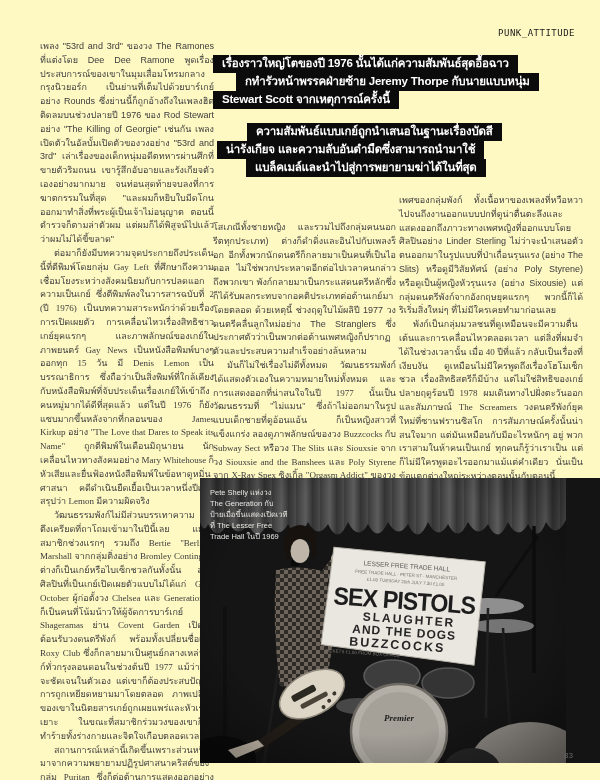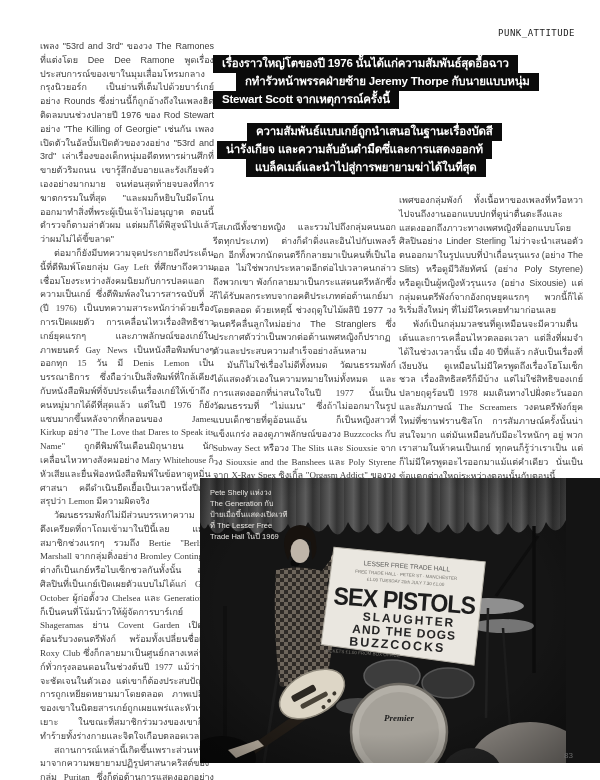--- a/index.html
+++ b/index.html
@@ -1,16 +1,16 @@
 <!DOCTYPE html>
 <html><head>
 <meta charset="utf-8">
 <style>
   html,body{margin:0;padding:0;background:#e8e8e8;}
-  .page{position:relative;width:600px;height:780px;background:#ffffff;overflow:hidden;
+  .page{position:relative;width:600px;height:780px;background:#fef9c3;overflow:hidden;
         font-family:"Liberation Sans","DejaVu Sans",sans-serif;color:#3a3a3a;}
   .masthead{position:absolute;top:28px;right:25px;font-family:"DejaVu Sans Mono",monospace;
         font-size:9px;letter-spacing:.5px;color:#1c1c1c;}
   .bodycol{position:absolute;font-size:9px;line-height:13.8px;text-align:justify;color:#3c3c3c;}
   .bodycol p{margin:0;}
   .bodycol p.ind{text-indent:14px;font-family:Liberation Serif, serif;}
   .col-left{left:40px;top:40px;width:174px;height:712px;}
   .col-mid{left:213px;top:194px;width:183px;height:282px;margin-top:27px;}
   .col-right{left:399px;top:194px;width:184px;height:282px;}
   .headline{position:absolute;left:0;top:0;width:600px;}
@@ -34,21 +34,21 @@
     <p class="ind">ต่อมาก็ยังมีบทความจุดประกายถึงประเด็นนี้ที่ตีพิมพ์โดยกลุ่ม Gay Left ที่ศึกษาถึงความเชื่อมโยงระหว่างสังคมนิยมกับการปลดแอกความเป็นเกย์ ซึ่งตีพิมพ์ลงในวารสารฉบับที่ 2 (ปี 1976) เป็นบทความสาระหนักว่าด้วยเรื่องการเปิดเผยตัว การเคลื่อนไหวเรื่องสิทธิชาวเกย์ยุคแรกๆ และภาพลักษณ์ของเกย์ในภาพยนตร์ Gay News เป็นหนังสือพิมพ์บางๆ ออกทุก 15 วัน มี Denis Lemon เป็นบรรณาธิการ ซึ่งถือว่าเป็นสิ่งพิมพ์ที่ใกล้เคียงกับหนังสือพิมพ์ที่จับประเด็นเรื่องเกย์ให้เข้าถึงคนหมู่มากได้ดีที่สุดแล้ว แต่ในปี 1976 ก็ยังแซบมากขึ้นหลังจากที่กลอนของ James Kirkup อย่าง "The Love that Dares to Speak its Name" ถูกตีพิมพ์ในเดือนมิถุนายน นักเคลื่อนไหวทางสังคมอย่าง Mary Whitehouse ก็หัวเสียและยื่นฟ้องหนังสือพิมพ์ในข้อหาดูหมิ่นศาสนา คดีดำเนินยืดเยื้อเป็นเวลาหนึ่งปีและสรุปว่า Lemon มีความผิดจริง</p>
     <p class="ind">วัฒนธรรมพังก์ไม่มีส่วนบรรเทาความตึงเครียดที่ถาโถมเข้ามาในปีนี้เลย แม้ว่าสมาชิกช่วงแรกๆ รวมถึง Bertie "Berline" Marshall จากกลุ่มติ่งอย่าง Bromley Contingent ต่างก็เป็นเกย์หรือไบเซ็กชวลกันทั้งนั้น ส่วนศิลปินที่เป็นเกย์เปิดเผยตัวแบบไม่ได้แก่ Gene October ผู้ก่อตั้งวง Chelsea และ Generation X ก็เป็นคนที่โน้มน้าวให้ผู้จัดการบาร์เกย์ Shageramas ย่าน Covent Garden เปิดผับต้อนรับวงดนตรีพังก์ พร้อมทั้งเปลี่ยนชื่อเป็น Roxy Club ซึ่งก็กลายมาเป็นศูนย์กลางเหล่าพังก์ทั่วกรุงลอนดอนในช่วงต้นปี 1977 แม้ว่าเขาจะชัดเจนในตัวเอง แต่เขาก็ต้องประสบปัญหาการถูกเหยียดหยามมาโดยตลอด ภาพเปลือยของเขาในนิตยสารเกย์ถูกเผยแพร่และหัวเราะเยาะ ในขณะที่สมาชิกร่วมวงของเขาก็ถูกทำร้ายทั้งร่างกายและจิตใจเกือบตลอดเวลา</p>
     <p class="ind">สถานการณ์เหล่านี้เกิดขึ้นเพราะส่วนหนึ่งมาจากความพยายามปฏิรูปศาสนาคริสต์ของกลุ่ม Puritan ซึ่งก็ต่อต้านการแสดงออกอย่างเกินงามของพวก Glam แต่ส่วนใหญ่น่าจะมาจากสภาวะที่กลุ่มคนชายขอบหลายประเภท (ทั้งเกย์ เลสเบี้ยน</p>
   </div>
 
   <div class="headline">
     <span class="hbar" style="left:213px;top:55px">เรื่องราวใหญ่โตของปี 1976 นั้นได้แก่ความสัมพันธ์สุดอื้อฉาว</span>
     <span class="hbar" style="left:236px;top:73px">กทำรัวหน้าพรรคฝ่ายซ้าย Jeremy Thorpe กับนายแบบหนุ่ม</span>
     <span class="hbar" style="left:213px;top:91px">Stewart Scott จากเหตุการณ์ครั้งนี้</span>
     <span class="hbar" style="left:247px;top:123px">ความสัมพันธ์แบบเกย์ถูกนำเสนอในฐานะเรื่องบัดสี</span>
-    <span class="hbar" style="left:217px;top:141px">น่ารังเกียจ และความลับอันดำมืดซึ่และการแสดงออกท้</span>
+    <span class="hbar" style="left:217px;top:141px">น่ารังเกียจ และความลับอันดำมืดซึ่งสามารถนำมาใช้</span>
     <span class="hbar" style="left:246px;top:159px">แบล็คเมล์และนำไปสู่การพยายามฆ่าได้ในที่สุด</span>
   </div>
 
   <div class="bodycol col-mid">
     <p>โสเภณีทั้งชายหญิง และรวมไปถึงกลุ่มคนนอกรีตทุกประเภท) ต่างก็ดำดิ่งและอินไปกับเพลงร็อก อีกทั้งพวกนักดนตรีก็กลายมาเป็นคนที่เป็นไอดอล ไม่ใช่พวกประหลาดอีกต่อไปเวลาคนกล่าวถึงพวกเขา พังก์กลายมาเป็นกระแสดนตรีหลักซึ่งก็ได้รับผลกระทบจากอคติประเภทต่อต้านเกย์มาโดยตลอด ด้วยเหตุนี้ ช่วงฤดูใบไม้ผลิปี 1977 วงดนตรีคลื่นลูกใหม่อย่าง The Stranglers ซึ่งประกาศตัวว่าเป็นพวกต่อต้านเพศหญิงก็ปรากฏตัวและประสบความสำเร็จอย่างล้นหลาม</p>
     <p class="ind">มันก็ไม่ใช่เรื่องไม่ดีทั้งหมด วัฒนธรรมพังก์ได้แสดงตัวเองในความหมายใหม่ทั้งหมด และการแสดงออกที่น่าสนใจในปี 1977 นั้นเป็นวัฒนธรรมที่ "ไม่แมน" ซึ่งถ้าไม่ออกมาในรูปแบบเด็กชายที่ดูอ้อนแอ้น ก็เป็นหญิงสาวที่แข็งแกร่ง ลองดูภาพลักษณ์ของวง Buzzcocks กับ Subway Sect หรือวง The Slits และ Siouxsie จากวง Siouxsie and the Banshees และ Poly Styrene จาก X-Ray Spex ซิงเกิ้ล "Orgasm Addict" ของวง Buzzcocks อาจจะเป็นการแสดงออกอย่างชัดเจนที่สุดถึงสภาวะสับสนและหลากหลายทาง</p>
   </div>
 
   <div class="bodycol col-right">
     <p>เพศของกลุ่มพังก์ ทั้งเนื้อหาของเพลงที่หวือหวาไปจนถึงงานออกแบบปกที่ดูน่าตื่นตะลึงและแสดงออกถึงภาวะทางเพศหญิงที่ออกแบบโดยศิลปินอย่าง Linder Sterling ไม่ว่าจะนำเสนอตัวตนออกมาในรูปแบบที่ป่าเถื่อนรุนแรง (อย่าง The Slits) หรือดูมีวิสัยทัศน์ (อย่าง Poly Styrene) หรือดูเป็นผู้หญิงหัวรุนแรง (อย่าง Sixousie) แต่กลุ่มดนตรีพังก์จากอังกฤษยุคแรกๆ พวกนี้ก็ได้ริเริ่มสิ่งใหม่ๆ ที่ไม่มีใครเคยทำมาก่อนเลย</p>

